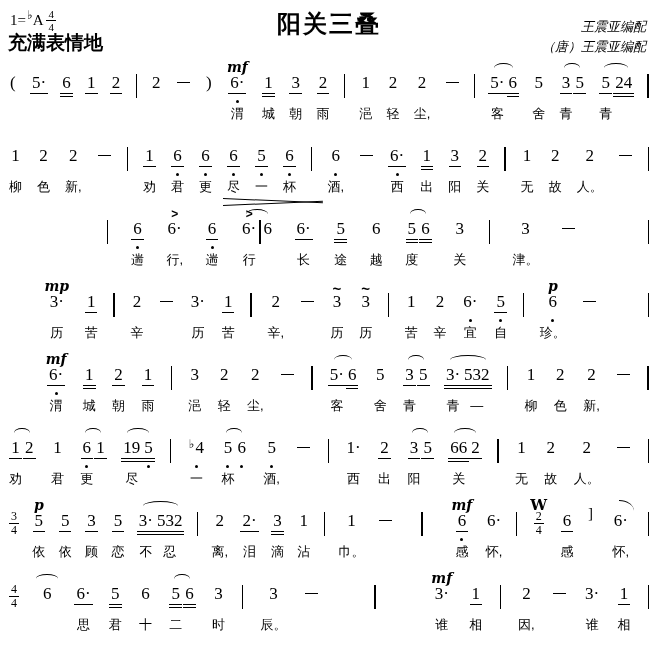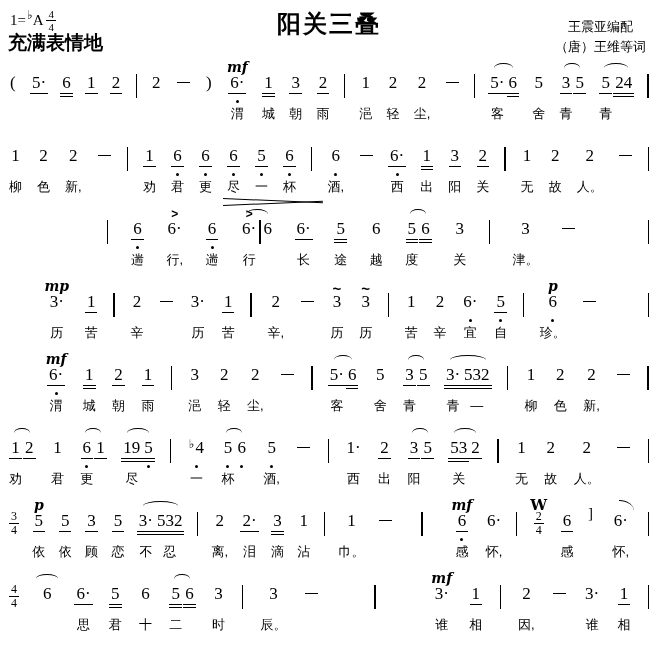--- a/index.html
+++ b/index.html
@@ -8,21 +8,21 @@
   
   .header{position:relative;height:58px;}
   .keysig{position:absolute;left:10px;top:8px;display:flex;align-items:center;
           font-family:"Liberation Serif",serif;font-size:15px;}
   .keysig .flat{font-size:12px;position:relative;top:-5px;margin:0 0 0 1px;}
   .frac{display:inline-flex;flex-direction:column;align-items:center;font-size:11px;
         line-height:1.1;margin-left:3px;}
   .frac .top{border-bottom:1px solid #000;padding:0 2px;}
   .expression{position:absolute;left:8px;top:30px;font-weight:bold;font-size:19px;}
   .title{text-align:center;font-size:24px;font-weight:bold;padding-top:8px;letter-spacing:2px;}
-  .credits{position:absolute;right:12px;top:17px;text-align:center;font-size:13px;line-height:1.5;}
+  .credits{position:absolute;right:12px;top:17px;text-align:right;font-size:13px;line-height:1.5;font-style:italic;}
   
   .score{padding:0 8px;}
   .line{display:flex;justify-content:space-between;align-items:flex-start;
         margin-bottom:8px;position:relative;}
   .cell{display:flex;flex-direction:column;align-items:center;padding:0 1px;}
   .z-above{height:16px;display:flex;align-items:flex-end;justify-content:center;}
   .z-num{height:22px;display:flex;align-items:flex-start;}
   .txt{position:relative;font-family:"Liberation Serif",serif;font-size:17px;
        line-height:17px;padding:0 1px;white-space:nowrap;}
   .txt.u1::after,.txt.u2::after{content:"";position:absolute;left:-1px;right:-1px;
@@ -68,21 +68,21 @@
         <span>A</span>
       <span class="frac">
           <span class="top">4</span>
           <span>4</span>
         </span>
     </div>
     <div class="title">阳关三叠</div>
     <div class="expression">充满表情地</div>
     <div class="credits">
       <div>王震亚编配</div>
-      <div>（唐）王维等词</div>
+      <div>（唐）王震亚编配</div>
     </div>
   </div>
   <div class="score" id="score">
       <div class="line">
         <div class="cell textcell">
           <div class="z-above"></div>
           <div class="z-num">
             <span class="txt">(</span>
           </div>
           <div class="z-lo"></div>
@@ -1278,21 +1278,21 @@
             </div>
             <div class="z-lo"></div>
             <div class="z-ly"></div>
           </div>
         </div>
         <div class="grp">
           <div class="slur-arc"></div>
           <div class="cell note">
             <div class="z-above"></div>
             <div class="z-num">
-              <span class="txt u2">53</span>
+              <span class="txt u2">66</span>
             </div>
             <div class="z-lo"></div>
             <div class="z-ly">关</div>
           </div>
           <div class="cell note">
             <div class="z-above"></div>
             <div class="z-num">
               <span class="txt u1">2</span>
             </div>
             <div class="z-lo"></div>

